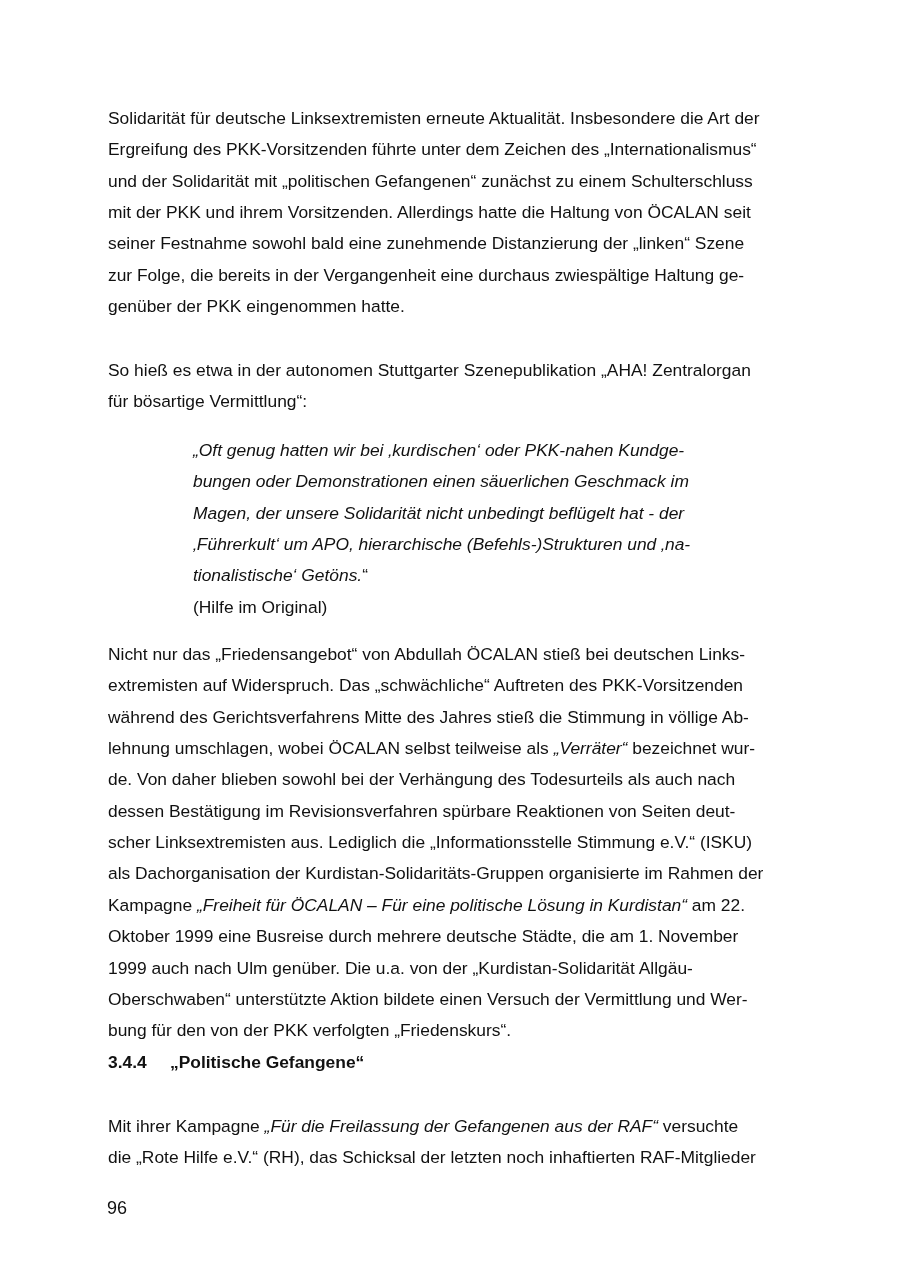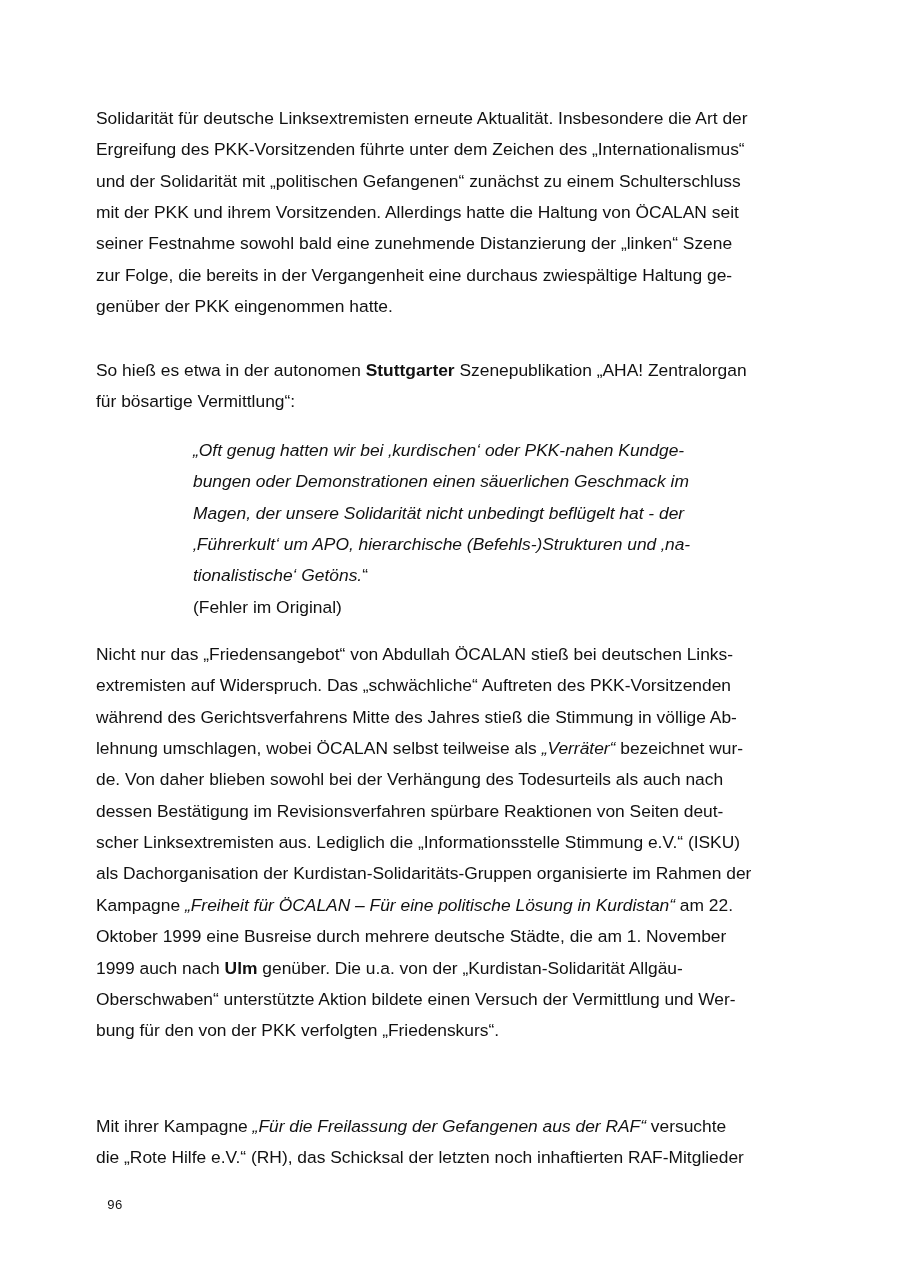--- a/index.html
+++ b/index.html
@@ -9,29 +9,29 @@
       background: #ffffff; color: #111111;
       font-family: "Liberation Sans", sans-serif;
     }
     .line {
       position: absolute;
       font-size: 17.4px;
       line-height: 20px;
       white-space: nowrap;
       color: #111;
     }
-    .body-line { left: 96px; }
+    .body-line { left: 108px; }
     .quote-line { left: 193px; margin-top: 17px; }
     .it { font-style: italic; }
-    .bd { font-weight: bold; }
+    .bd { font-weight: normal; }
     .heading { left: 108px; font-weight: bold; font-size: 17.4px; }
     .heading .num { display: inline-block; width: 62px; }
     .page-number {
       position: absolute; left: 107px; top: 1198px;
-      font-family: Liberation Mono, monospace; font-size: 13px; color: #111;
+      font-family: Liberation Sans, sans-serif; font-size: 18px; color: #111;
     }
   </style>
 </head>
 <body>
 
 <div class="page">
 
   <div>
     <div class="line body-line" style="top:108px">Solidarität für deutsche Linksextremisten erneute Aktualität. Insbesondere die Art der</div>
     <div class="line body-line" style="top:139px">Ergreifung des PKK-Vorsitzenden führte unter dem Zeichen des „Internationalismus“</div>
@@ -46,39 +46,40 @@
     <div class="line body-line" style="top:360px"><span>So hieß es etwa in der autonomen </span><span class="bd">Stuttgarter</span><span> Szenepublikation „AHA! Zentralorgan</span></div>
     <div class="line body-line" style="top:391px">für bösartige Vermittlung“:</div>
   </div>
 
   <div>
     <div class="line quote-line it" style="top:423px">„Oft genug hatten wir bei ‚kurdischen‘ oder PKK-nahen Kundge-</div>
     <div class="line quote-line it" style="top:454px">bungen oder Demonstrationen einen säuerlichen Geschmack im</div>
     <div class="line quote-line it" style="top:486px">Magen, der unsere Solidarität nicht unbedingt beflügelt hat - der</div>
     <div class="line quote-line it" style="top:517px">‚Führerkult‘ um APO, hierarchische (Befehls-)Strukturen und ‚na-</div>
     <div class="line quote-line" style="top:548px"><span class="it">tionalistische‘ Getöns.</span><span>“</span></div>
-    <div class="line quote-line" style="top:580px">(Fehler im Original)</div>
+    <div class="line quote-line" style="top:580px">(Hilfe im Original)</div>
   </div>
 
   <div>
     <div class="line body-line" style="top:644px">Nicht nur das „Friedensangebot“ von Abdullah ÖCALAN stieß bei deutschen Links-</div>
     <div class="line body-line" style="top:675px">extremisten auf Widerspruch. Das „schwächliche“ Auftreten des PKK-Vorsitzenden</div>
     <div class="line body-line" style="top:707px">während des Gerichtsverfahrens Mitte des Jahres stieß die Stimmung in völlige Ab-</div>
     <div class="line body-line" style="top:738px"><span>lehnung umschlagen, wobei ÖCALAN selbst teilweise als </span><span class="it">„Verräter“</span><span> bezeichnet wur-</span></div>
     <div class="line body-line" style="top:769px">de. Von daher blieben sowohl bei der Verhängung des Todesurteils als auch nach</div>
     <div class="line body-line" style="top:801px">dessen Bestätigung im Revisionsverfahren spürbare Reaktionen von Seiten deut-</div>
     <div class="line body-line" style="top:832px">scher Linksextremisten aus. Lediglich die „Informationsstelle Stimmung e.V.“ (ISKU)</div>
     <div class="line body-line" style="top:863px">als Dachorganisation der Kurdistan-Solidaritäts-Gruppen organisierte im Rahmen der</div>
     <div class="line body-line" style="top:895px"><span>Kampagne </span><span class="it">„Freiheit für ÖCALAN – Für eine politische Lösung in Kurdistan“</span><span> am 22.</span></div>
     <div class="line body-line" style="top:926px">Oktober 1999 eine Busreise durch mehrere deutsche Städte, die am 1. November</div>
     <div class="line body-line" style="top:958px"><span>1999 auch nach </span><span class="bd">Ulm</span><span> genüber. Die u.a. von der „Kurdistan-Solidarität Allgäu-</span></div>
     <div class="line body-line" style="top:989px">Oberschwaben“ unterstützte Aktion bildete einen Versuch der Vermittlung und Wer-</div>
     <div class="line body-line" style="top:1020px">bung für den von der PKK verfolgten „Friedenskurs“.</div>
   </div>
 
+  <div class="line heading" style="top:1052px"><span class="num">3.4.4</span><span>„Politische Gefangene“</span></div>
 
   <div>
     <div class="line body-line" style="top:1116px"><span>Mit ihrer Kampagne </span><span class="it">„Für die Freilassung der Gefangenen aus der RAF“</span><span> versuchte</span></div>
     <div class="line body-line" style="top:1147px">die „Rote Hilfe e.V.“ (RH), das Schicksal der letzten noch inhaftierten RAF-Mitglieder</div>
   </div>
 
   <div class="page-number">96</div>
 
 </div>
 

